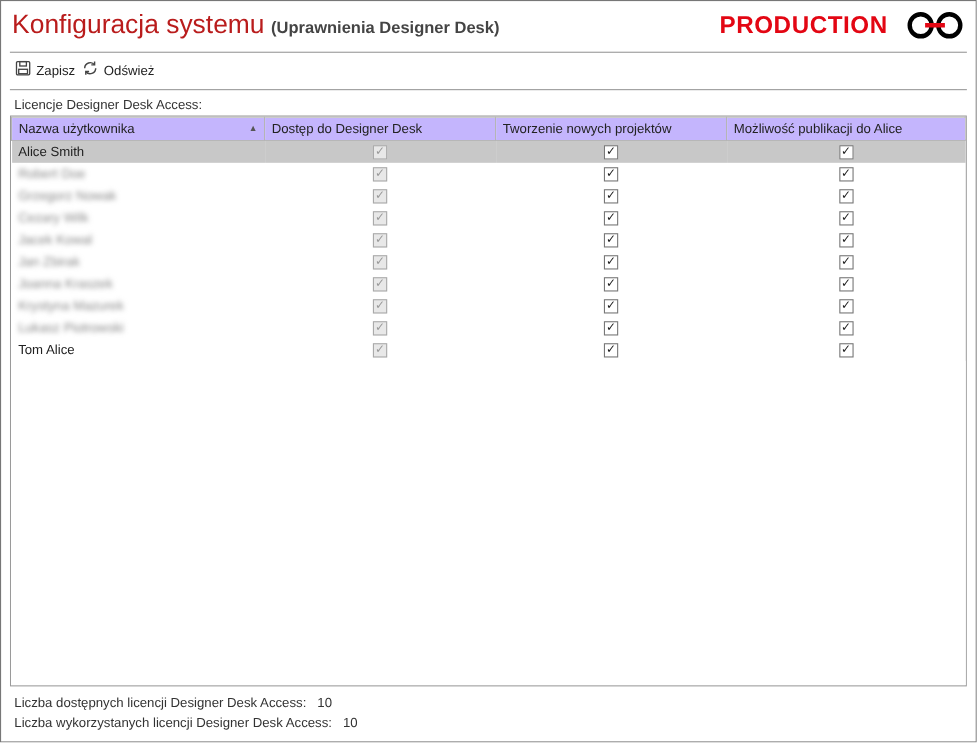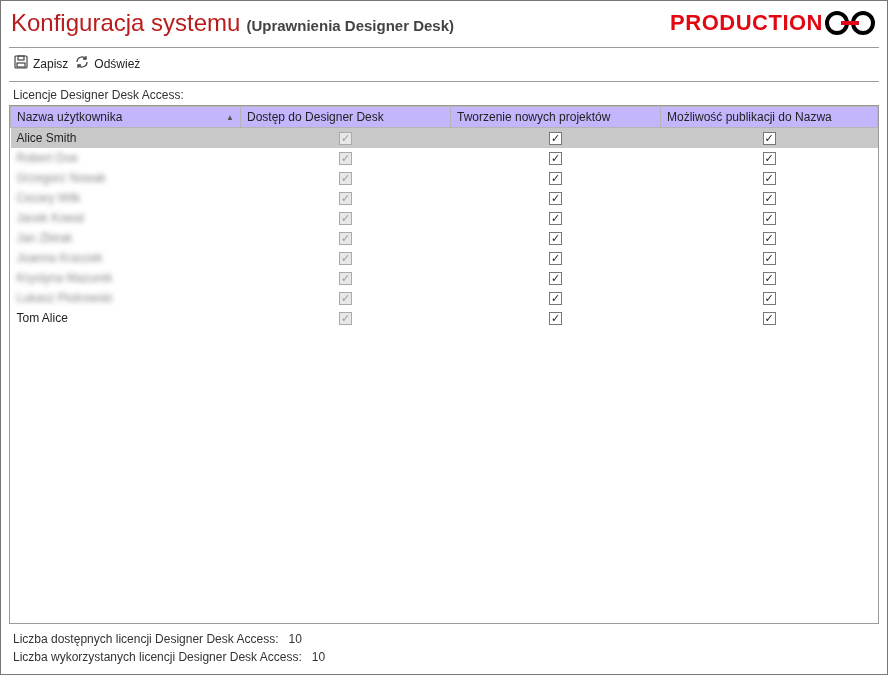--- a/index.html
+++ b/index.html
@@ -20,21 +20,21 @@
   }
   .header {
     display: flex;
     align-items: center;
     justify-content: space-between;
     padding: 2px 2px 10px 2px;
   }
   .title-wrap { display: flex; align-items: baseline; gap: 6px; }
   .title-main { font-size: 24px; font-weight: 400; color: #b91c1c; }
   .title-sub { font-size: 15px; color: #444; font-weight: bold; }
-  .brand-wrap { display: flex; align-items: center; gap: 0; }
+  .brand-wrap { display: flex; align-items: center; gap: 16px; }
   .brand-text { font-size: 22px; font-weight: 600; color: #e30613; letter-spacing: 0.5px; }
   .brand-logo svg { display: block; }
   .toolbar {
     display: flex;
     gap: 6px;
     padding: 6px 4px 8px 4px;
     border-top: 1px solid #9a9a9a;
     border-bottom: 1px solid #9a9a9a;
   }
   .tool-btn {
@@ -198,21 +198,21 @@
               <span>Nazwa użytkownika</span>
               <span class="sort-arrow">▲</span>
             </th>
             <th>
               <span>Dostęp do Designer Desk</span>
             </th>
             <th>
               <span>Tworzenie nowych projektów</span>
             </th>
             <th>
-              <span>Możliwość publikacji do Nazwa</span>
+              <span>Możliwość publikacji do Alice</span>
             </th>
           </tr>
         </thead>
         <tbody id="grid-body">
             <tr class="selected">
               <td><span>Alice Smith</span></td>
               <td class="center"><span class="cb disabled"><span class="tick">✓</span></span></td>
               <td class="center"><span class="cb"><span class="tick">✓</span></span></td>
               <td class="center"><span class="cb"><span class="tick">✓</span></span></td>
             </tr>

